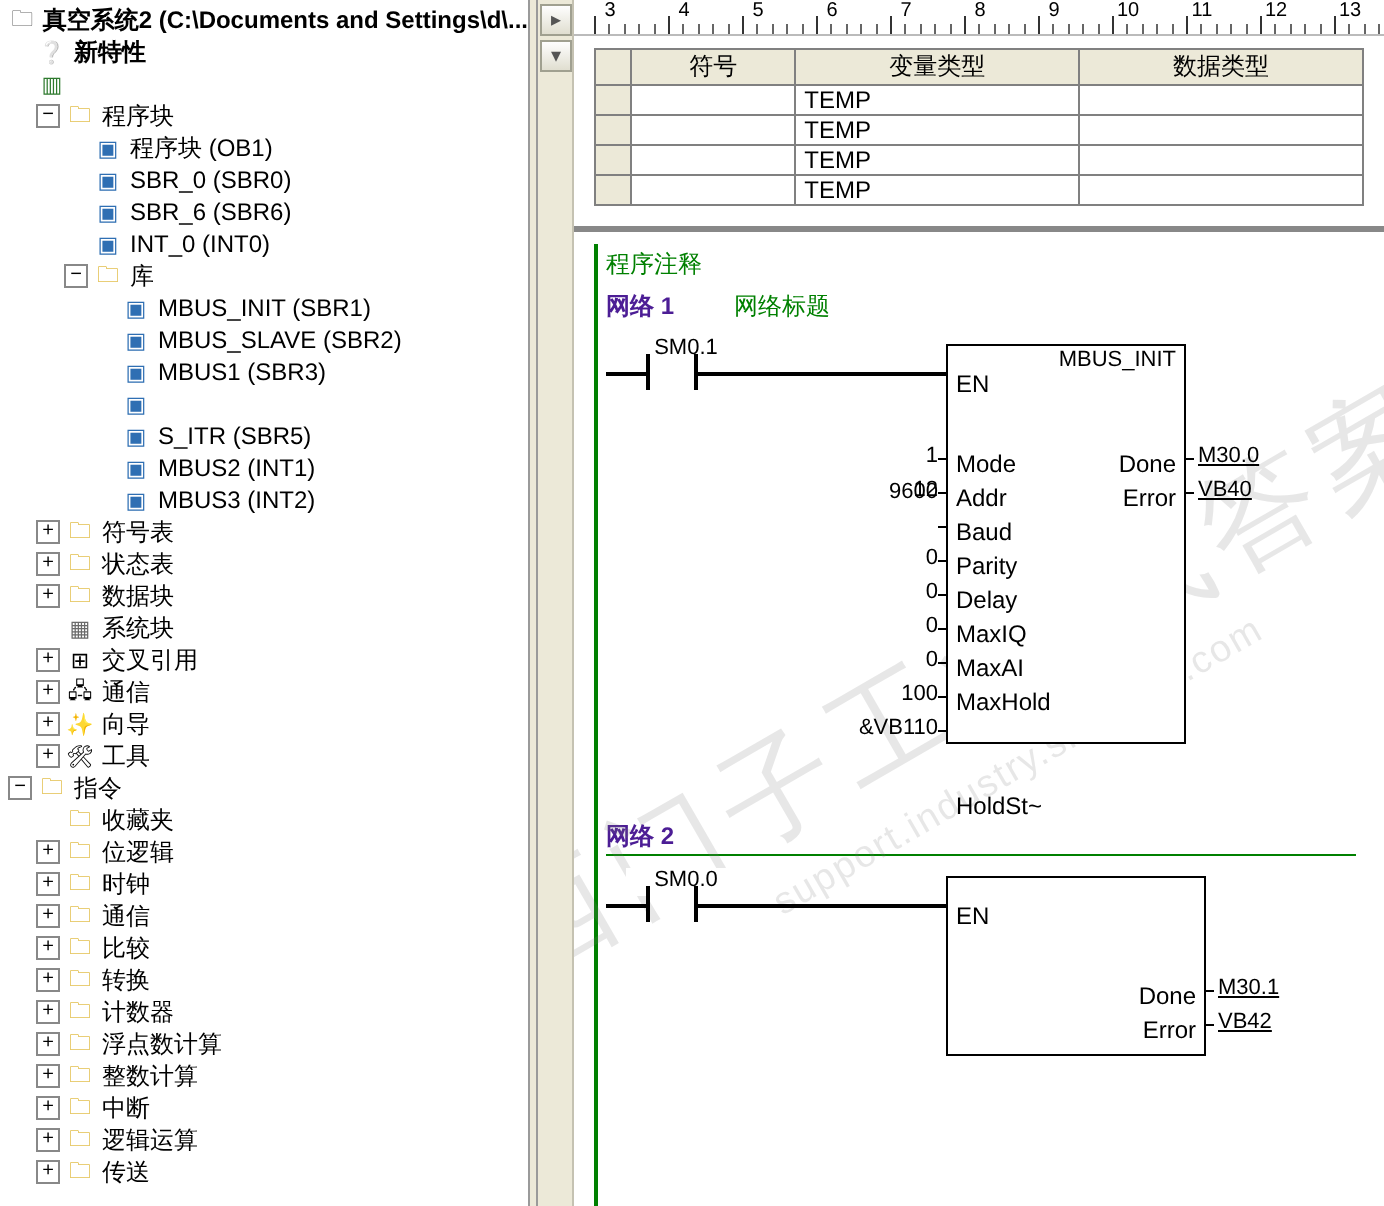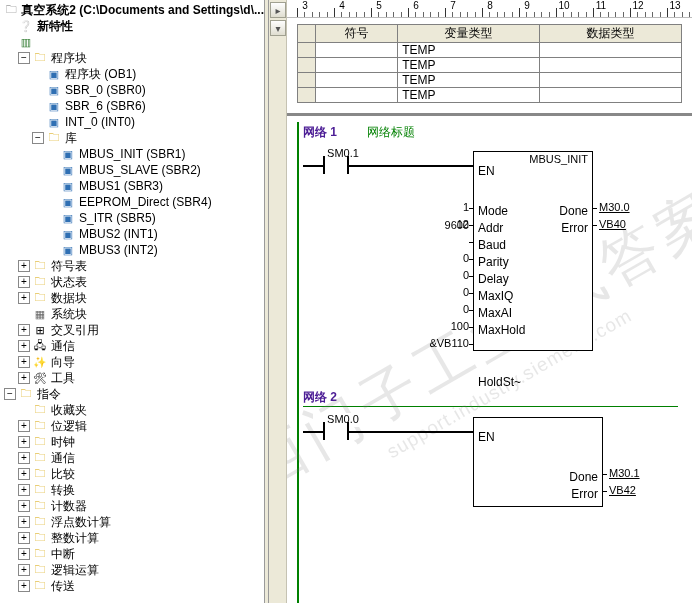--- a/index.html
+++ b/index.html
@@ -260,21 +260,20 @@
       <div class="tree-row ind5">
         <span class="icon block-ico">▣</span>
         <span class="label">MBUS_SLAVE (SBR2)</span>
       </div>
       <div class="tree-row ind5">
         <span class="icon block-ico">▣</span>
         <span class="label">MBUS1 (SBR3)</span>
       </div>
       <div class="tree-row ind5">
         <span class="icon block-ico">▣</span>
-        <span class="label">EEPROM_Direct (SBR4)</span>
       </div>
       <div class="tree-row ind5">
         <span class="icon block-ico">▣</span>
         <span class="label">S_ITR (SBR5)</span>
       </div>
       <div class="tree-row ind5">
         <span class="icon block-ico">▣</span>
         <span class="label">MBUS2 (INT1)</span>
       </div>
       <div class="tree-row ind5">
@@ -501,20 +500,21 @@
             </tr>
           </tbody>
       </table>
 
       <div class="program-area">
         <div class="watermark">
           <div class="cn">西门子工业 找答案</div>
           <div class="en">support.industry.siemens.com</div>
         </div>
         <div class="program-inner">
+          <div class="prog-comment">程序注释</div>
 
           <div class="net-header">
             <span class="net-num">网络 1</span>
             <span class="net-title">网络标题</span>
           </div>
 
           <div class="ladder-zone">
 
             <div class="contact-box" style="left:10px; top:0; width:60px; height:14px; border:none;">
               <span>SM0.1</span>

